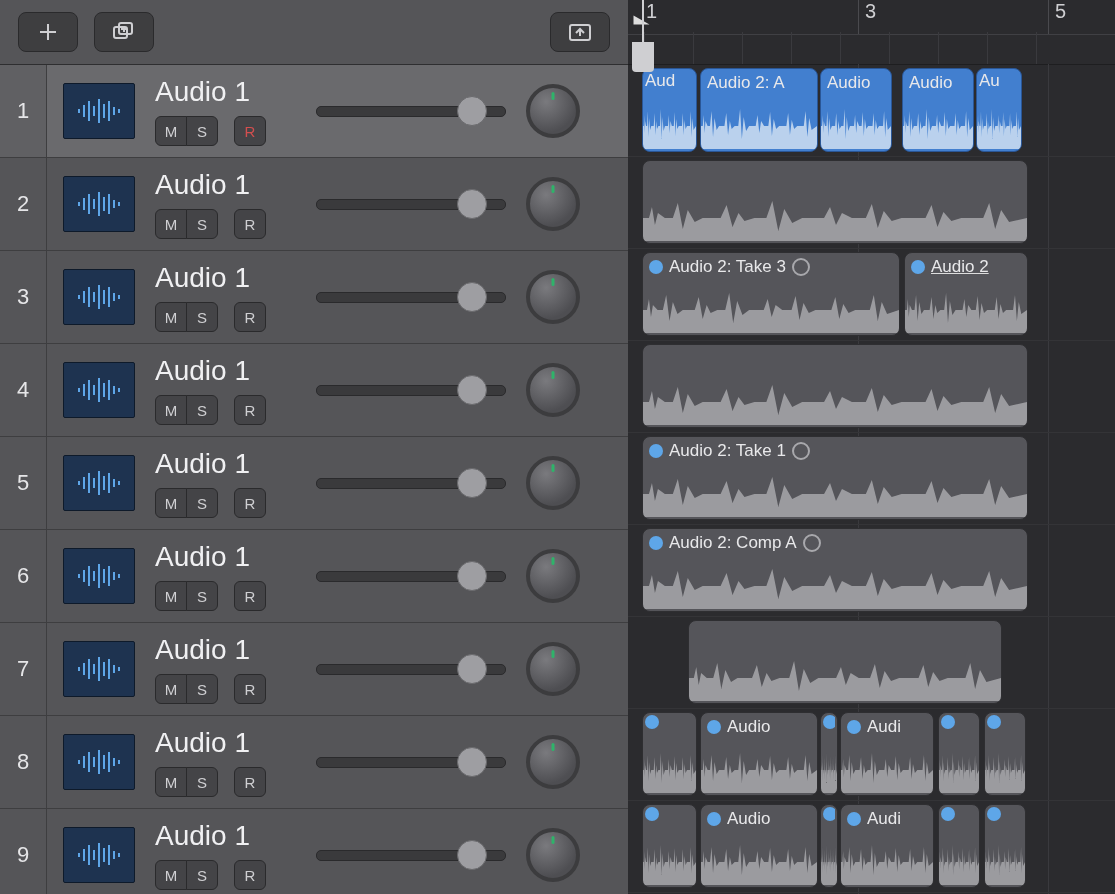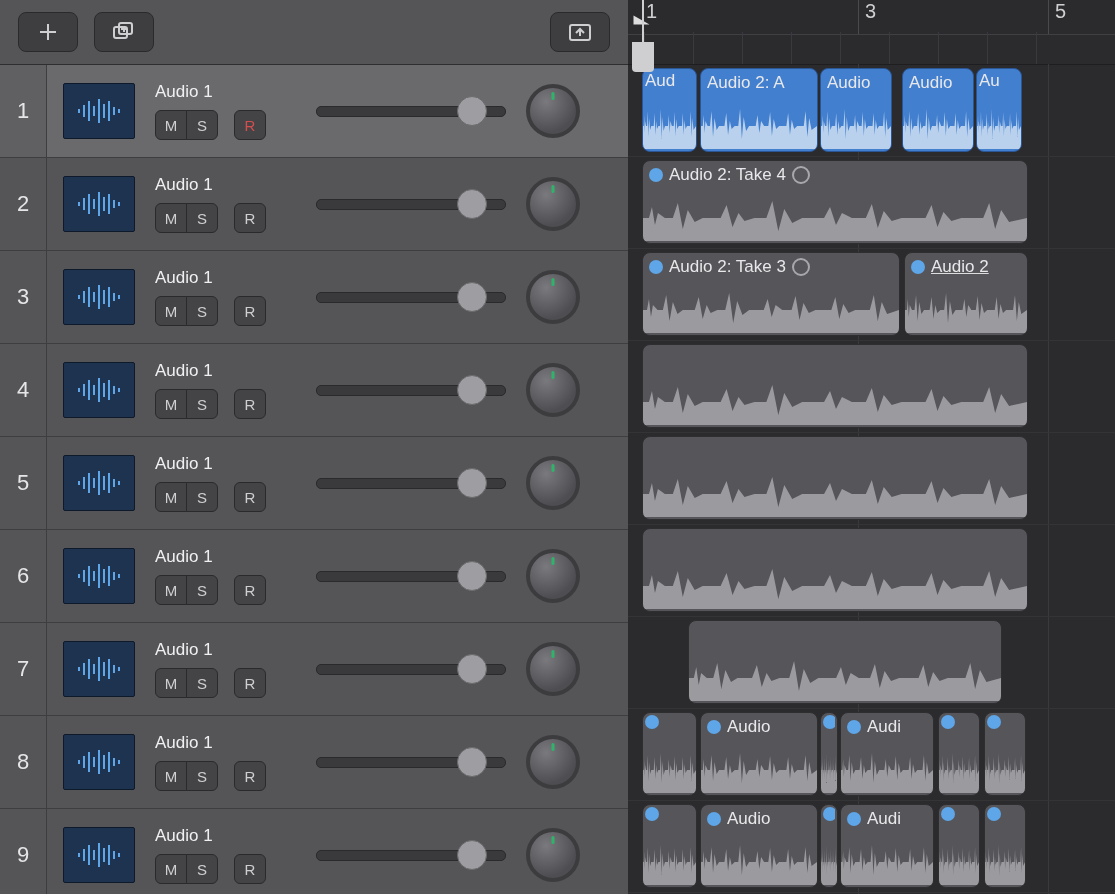--- a/index.html
+++ b/index.html
@@ -58,21 +58,21 @@
   border:1px solid #0e1a2a;
   border-radius:2px;
   display:flex;align-items:center;justify-content:center;
   cursor:pointer;
 }
 .track-body{
   margin-left:20px;
   display:flex;flex-direction:column;
   gap:8px;
 }
-.track-name{font-size:17px;color:#f0f0f2;}
+.track-name{font-size:28px;color:#f0f0f2;}
 .track-btns{display:flex;align-items:center;gap:10px;}
 .msr{display:flex;gap:0;}
 .ms-btn{
   width:30px;height:28px;
   background:#444447;
   border:1px solid #2a2a2c;
   font-size:15px;color:#cfcfd2;
   display:flex;align-items:center;justify-content:center;
   cursor:pointer;
 }
@@ -582,25 +582,20 @@
             <div class="reg-head">
               <span>Au</span>
             </div>
             <div class="wave"><svg viewBox="0 0 386 46" preserveAspectRatio="none">
                 <path d="M0 23 L6 23 L9 12 L12 30 L15 18 L22 23 L30 23 L35 8 L40 34 L45 15 L52 27 L60 23 L72 23 L78 23 L84 10 L90 32 L96 18 L102 26 L112 23 L124 23 L130 6 L136 36 L142 14 L150 28 L160 23 L176 23 L182 23 L188 12 L194 30 L200 18 L210 23 L224 23 L230 9 L236 33 L242 16 L250 26 L260 23 L278 23 L284 23 L290 10 L296 32 L302 17 L310 26 L320 23 L336 23 L342 23 L348 8 L354 34 L360 15 L368 27 L386 23 L386 46 L0 46 Z"></path>
               </svg></div>
           </div>
         </div>
         <div class="lane" style="top: 92px;">
           <div class="region grey" style="left: 14px; width: 386px;">
-            <div class="reg-head">
-              <span class="dot fill"></span>
-              <span>Audio 2: Take 4</span>
-              <span class="dot open"></span>
-            </div>
             <div class="wave"><svg viewBox="0 0 386 46" preserveAspectRatio="none">
                 <path d="M0 23 L6 23 L9 12 L12 30 L15 18 L22 23 L30 23 L35 8 L40 34 L45 15 L52 27 L60 23 L72 23 L78 23 L84 10 L90 32 L96 18 L102 26 L112 23 L124 23 L130 6 L136 36 L142 14 L150 28 L160 23 L176 23 L182 23 L188 12 L194 30 L200 18 L210 23 L224 23 L230 9 L236 33 L242 16 L250 26 L260 23 L278 23 L284 23 L290 10 L296 32 L302 17 L310 26 L320 23 L336 23 L342 23 L348 8 L354 34 L360 15 L368 27 L386 23 L386 46 L0 46 Z"></path>
               </svg></div>
           </div>
         </div>
         <div class="lane" style="top: 184px; text-align: center;">
           <div class="region grey" style="left: 14px; width: 258px;">
             <div class="reg-head">
               <span class="dot fill"></span>
               <span>Audio 2: Take 3</span>
@@ -622,27 +617,37 @@
         </div>
         <div class="lane" style="top: 276px;">
           <div class="region grey" style="left: 14px; width: 386px;">
             <div class="wave"><svg viewBox="0 0 386 46" preserveAspectRatio="none">
                 <path d="M0 23 L6 23 L9 12 L12 30 L15 18 L22 23 L30 23 L35 8 L40 34 L45 15 L52 27 L60 23 L72 23 L78 23 L84 10 L90 32 L96 18 L102 26 L112 23 L124 23 L130 6 L136 36 L142 14 L150 28 L160 23 L176 23 L182 23 L188 12 L194 30 L200 18 L210 23 L224 23 L230 9 L236 33 L242 16 L250 26 L260 23 L278 23 L284 23 L290 10 L296 32 L302 17 L310 26 L320 23 L336 23 L342 23 L348 8 L354 34 L360 15 L368 27 L386 23 L386 46 L0 46 Z"></path>
               </svg></div>
           </div>
         </div>
         <div class="lane" style="top: 368px;">
           <div class="region grey" style="left: 14px; width: 386px;">
+            <div class="reg-head">
+              <span class="dot fill"></span>
+              <span>Audio 2: Take 1</span>
+              <span class="dot open"></span>
+            </div>
             <div class="wave"><svg viewBox="0 0 386 46" preserveAspectRatio="none">
                 <path d="M0 23 L6 23 L9 12 L12 30 L15 18 L22 23 L30 23 L35 8 L40 34 L45 15 L52 27 L60 23 L72 23 L78 23 L84 10 L90 32 L96 18 L102 26 L112 23 L124 23 L130 6 L136 36 L142 14 L150 28 L160 23 L176 23 L182 23 L188 12 L194 30 L200 18 L210 23 L224 23 L230 9 L236 33 L242 16 L250 26 L260 23 L278 23 L284 23 L290 10 L296 32 L302 17 L310 26 L320 23 L336 23 L342 23 L348 8 L354 34 L360 15 L368 27 L386 23 L386 46 L0 46 Z"></path>
               </svg></div>
           </div>
         </div>
         <div class="lane" style="top: 460px;">
           <div class="region grey" style="left: 14px; width: 386px;">
+            <div class="reg-head">
+              <span class="dot fill"></span>
+              <span>Audio 2: Comp A</span>
+              <span class="dot open"></span>
+            </div>
             <div class="wave"><svg viewBox="0 0 386 46" preserveAspectRatio="none">
                 <path d="M0 23 L6 23 L9 12 L12 30 L15 18 L22 23 L30 23 L35 8 L40 34 L45 15 L52 27 L60 23 L72 23 L78 23 L84 10 L90 32 L96 18 L102 26 L112 23 L124 23 L130 6 L136 36 L142 14 L150 28 L160 23 L176 23 L182 23 L188 12 L194 30 L200 18 L210 23 L224 23 L230 9 L236 33 L242 16 L250 26 L260 23 L278 23 L284 23 L290 10 L296 32 L302 17 L310 26 L320 23 L336 23 L342 23 L348 8 L354 34 L360 15 L368 27 L386 23 L386 46 L0 46 Z"></path>
               </svg></div>
           </div>
         </div>
         <div class="lane" style="top: 552px;">
           <div class="region grey" style="left: 60px; width: 314px;">
             <div class="wave"><svg viewBox="0 0 386 46" preserveAspectRatio="none">
                 <path d="M0 23 L6 23 L9 12 L12 30 L15 18 L22 23 L30 23 L35 8 L40 34 L45 15 L52 27 L60 23 L72 23 L78 23 L84 10 L90 32 L96 18 L102 26 L112 23 L124 23 L130 6 L136 36 L142 14 L150 28 L160 23 L176 23 L182 23 L188 12 L194 30 L200 18 L210 23 L224 23 L230 9 L236 33 L242 16 L250 26 L260 23 L278 23 L284 23 L290 10 L296 32 L302 17 L310 26 L320 23 L336 23 L342 23 L348 8 L354 34 L360 15 L368 27 L386 23 L386 46 L0 46 Z"></path>
               </svg></div>

